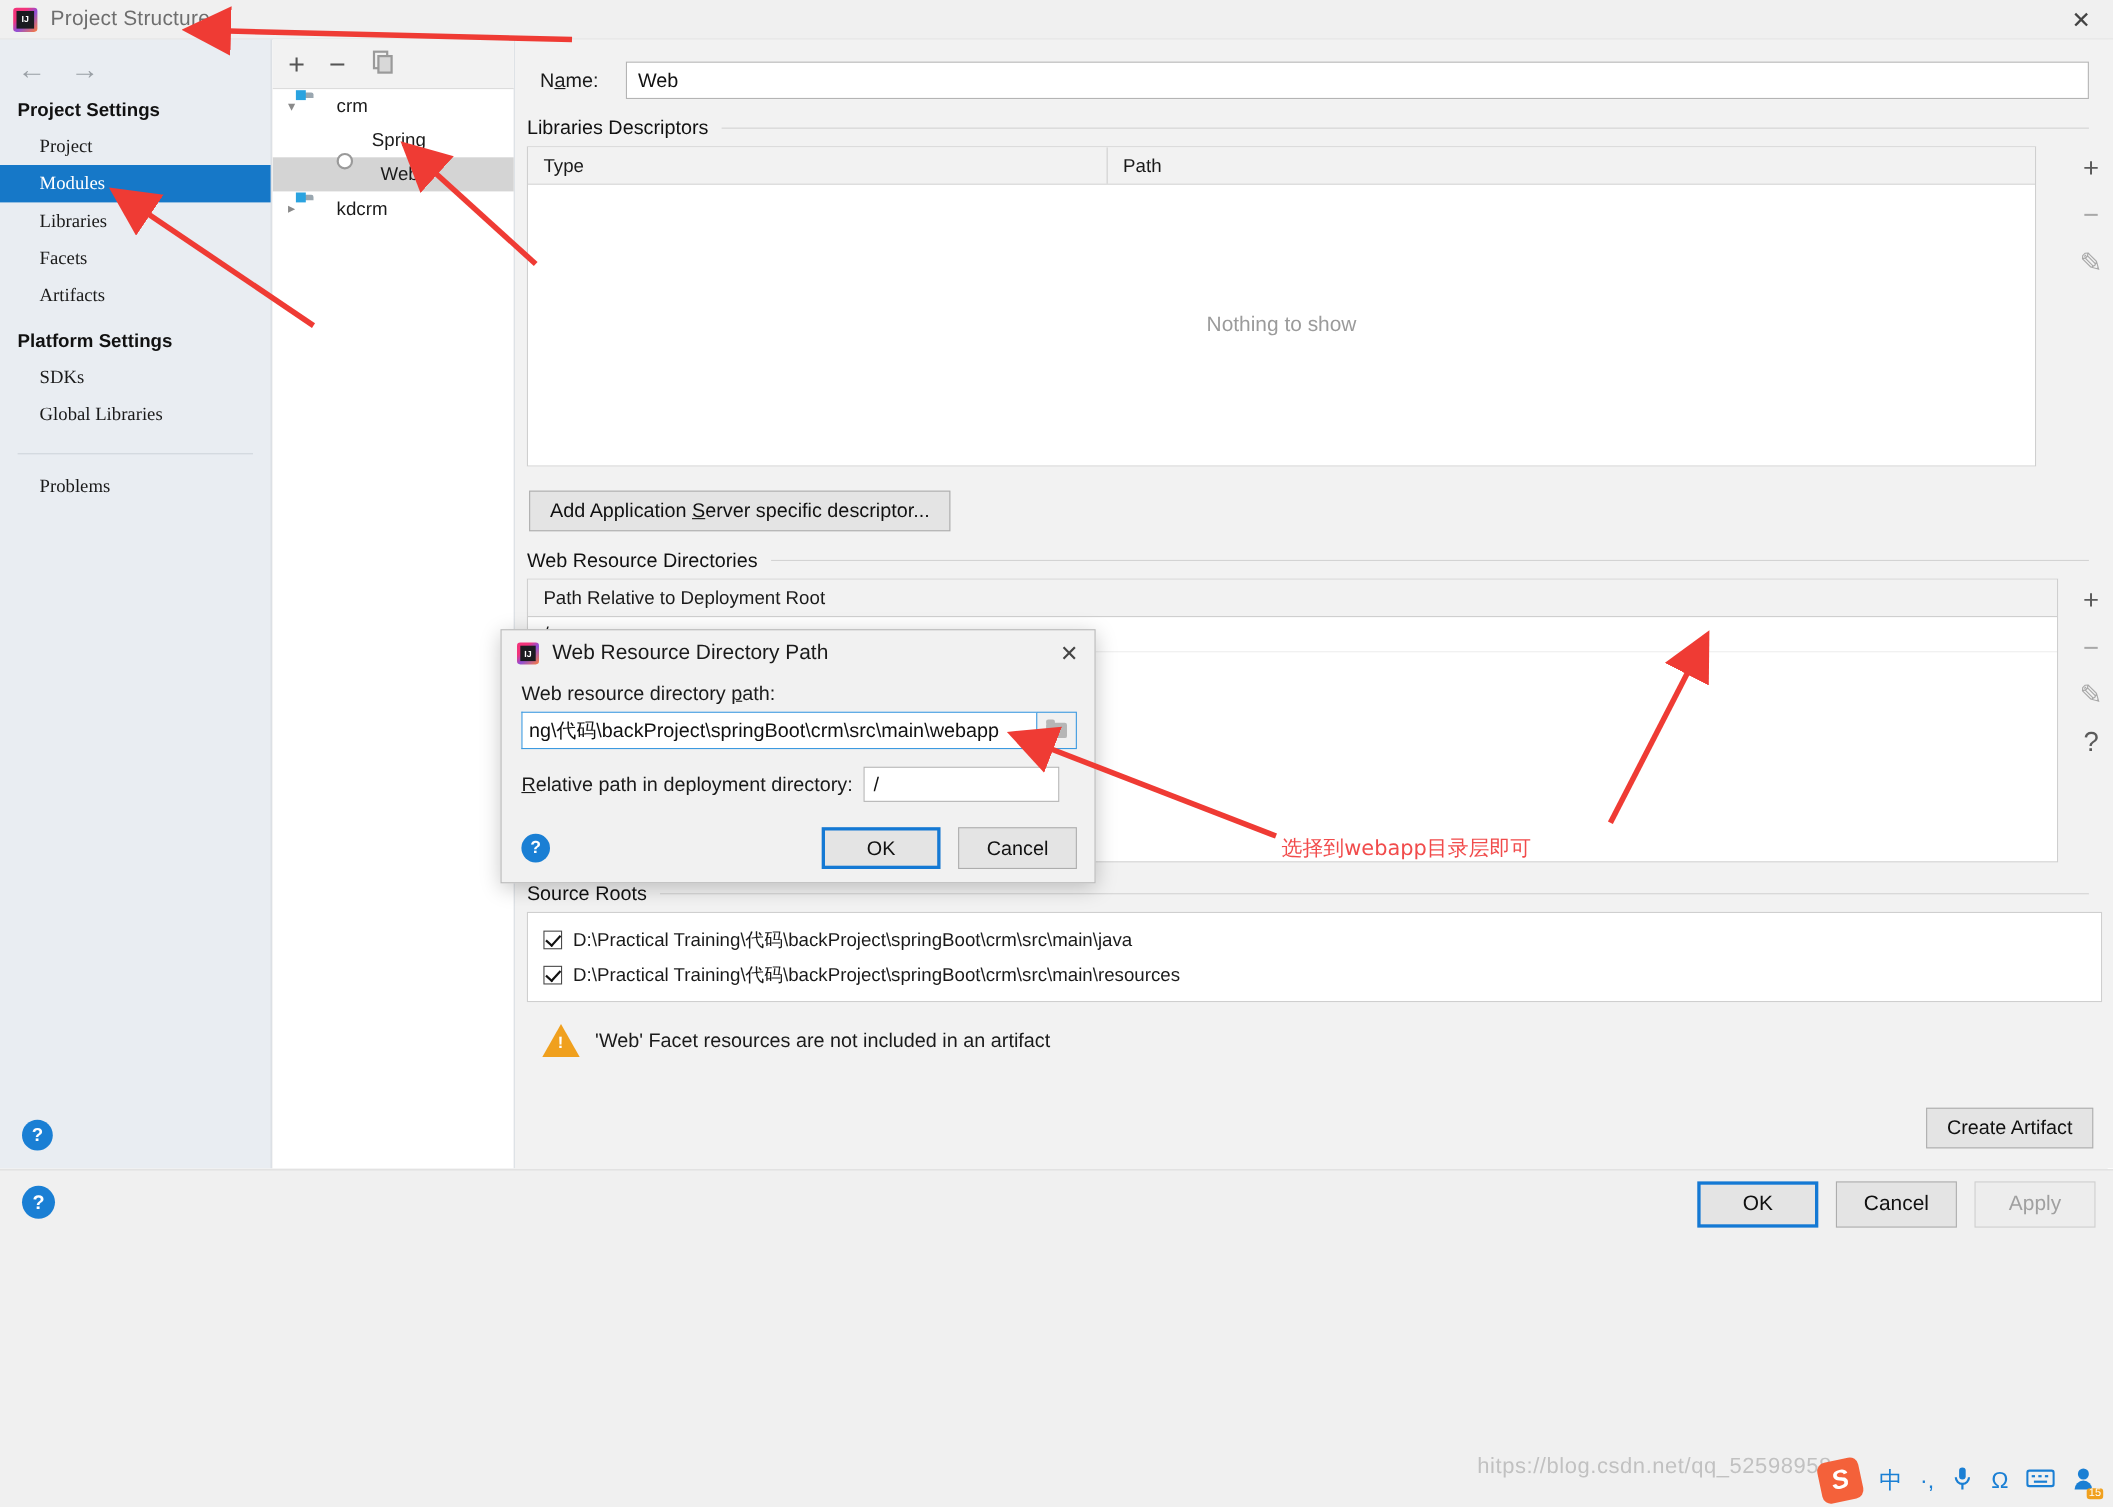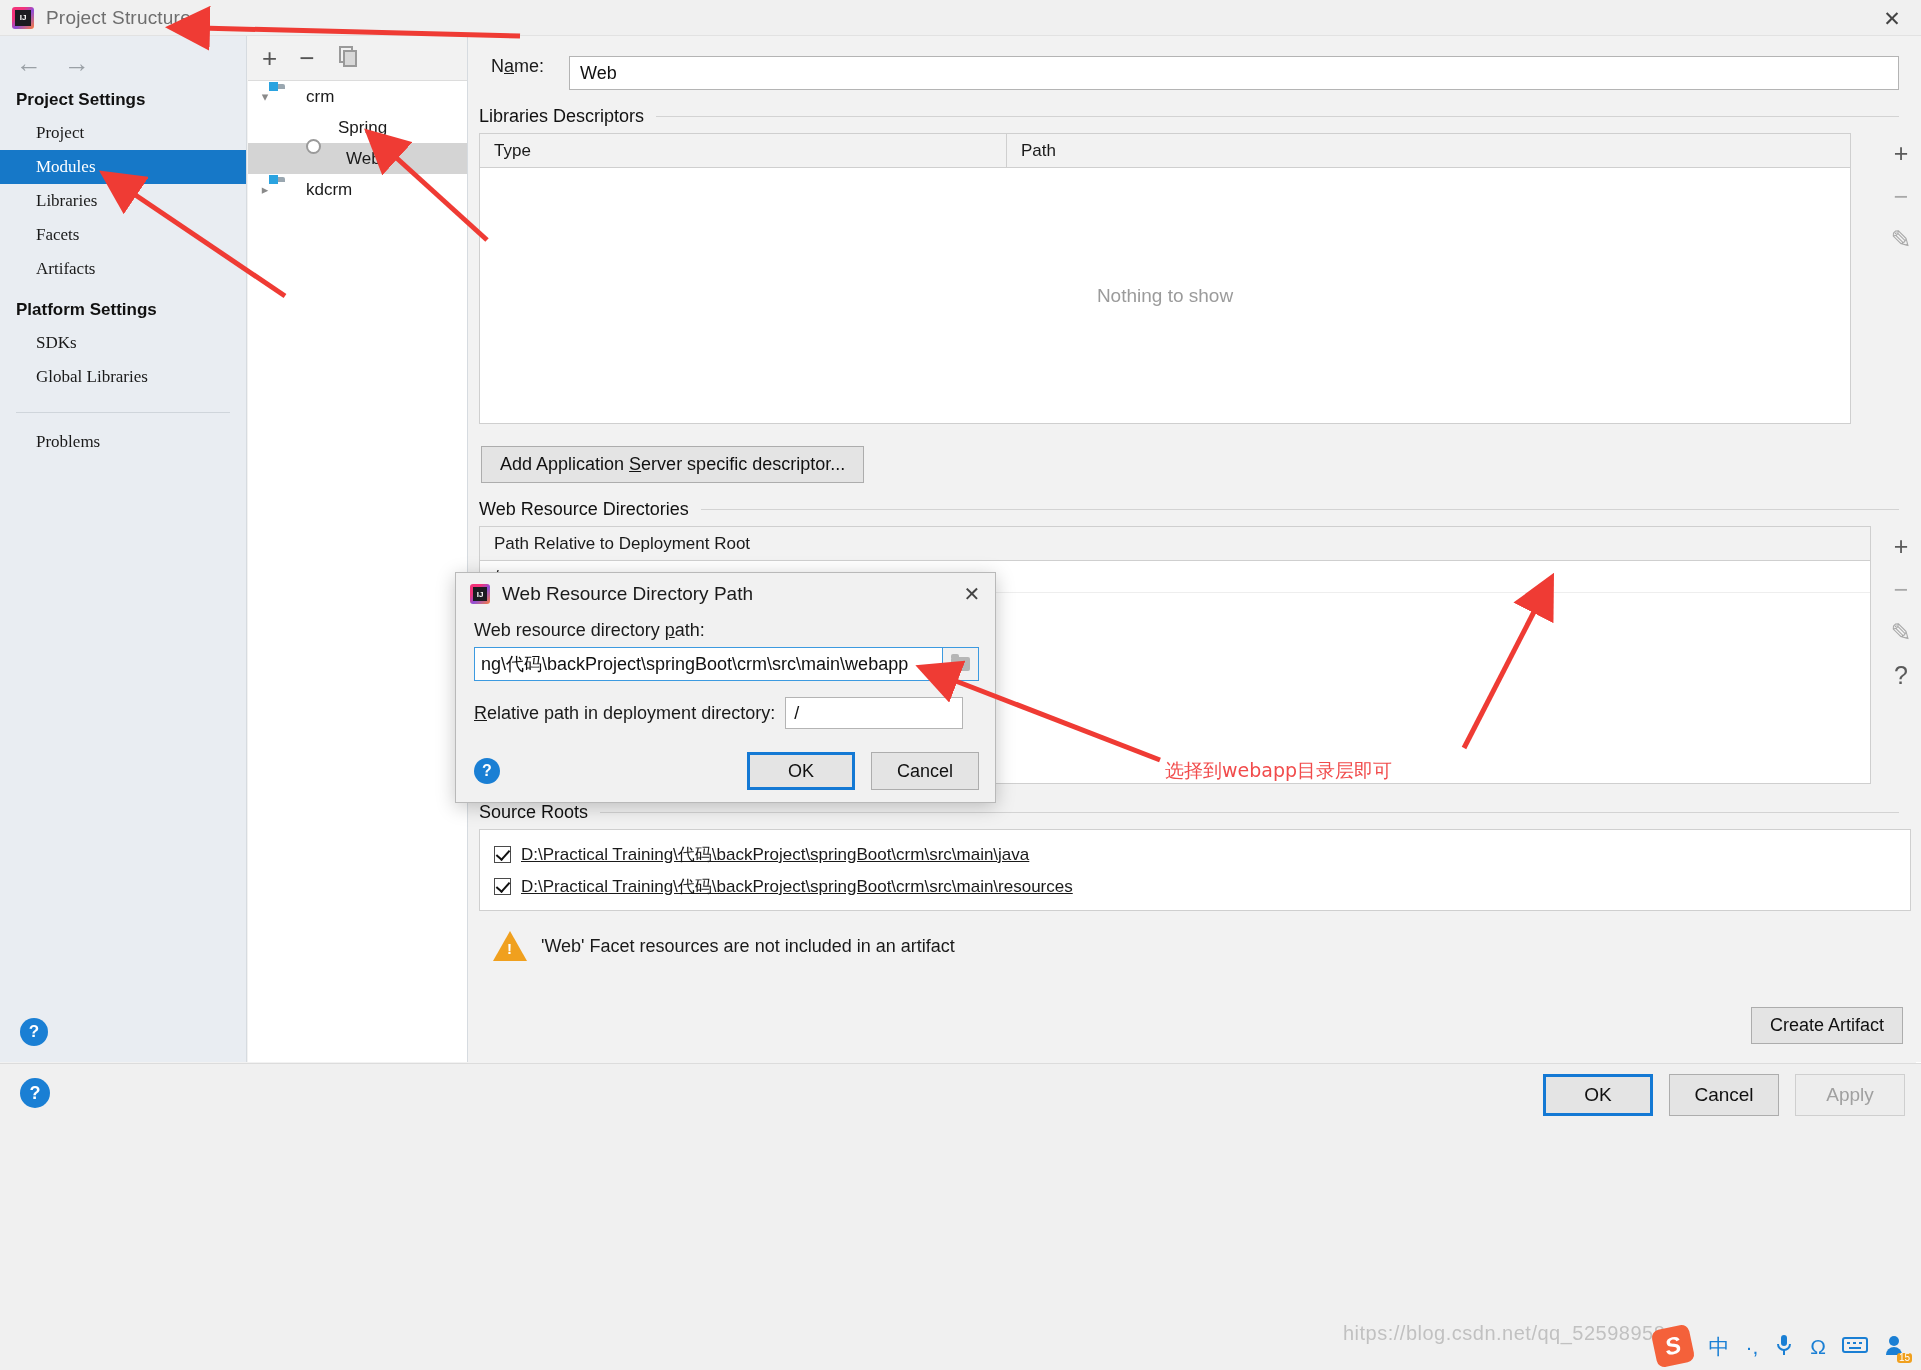--- a/index.html
+++ b/index.html
@@ -123,21 +123,21 @@
     content:""; position:absolute; right:-5px; bottom:-4px; width:11px; height:11px;
     border:2px solid #9a9a9a; border-radius:50%; background:#fff;
   }
 
   
   .detail {
     position: absolute; left: 469px; top: 36px; width: 1452px; height: 1026px;
     background: #f2f2f2;
   }
   .name-row {
-    display: flex; padding: 20px 22px 0 22px;
+    display: flex; align-items: center; padding: 20px 22px 0 22px;
   }
   .name-label { font-size: 18px; width: 78px; }
   .name-label u { text-decoration: underline; }
   .name-input {
     flex: 1; height: 34px; border: 1px solid #b4b4b4; background: #fff;
     font-size: 18px; padding: 0 10px; color: #111;
     font-family: "Liberation Sans", sans-serif;
   }
 
   .section-head {
@@ -184,21 +184,21 @@
     height: 34px; background: #f2f2f2; border-bottom: 1px solid #cfcfcf;
     display: flex; align-items: center; padding-left: 14px; font-size: 17px;
   }
   .paths-row {
     height: 32px; display: flex; align-items: center; padding-left: 14px; font-size: 17px;
     border-bottom: 1px solid #eee;
   }
   .paths-body { height: 222px; }
 
   .roots-box {
-    margin: 0 10px; background: #fff; border: 1px solid #cfcfcf; padding: 8px 0; text-decoration: underline;
+    margin: 0 10px; background: #fff; border: 1px solid #cfcfcf; padding: 8px 0;
   }
   .root-row { display: flex; align-items: center; height: 32px; padding-left: 14px; font-size: 17px; }
   .cbox {
     width: 17px; height: 17px; border: 1px solid #4a4a4a; background: #fff;
     margin-right: 10px; position: relative; flex: 0 0 auto;
   }
   .cbox::after {
     content: ""; position: absolute; left: 4px; top: 0px; width: 6px; height: 11px;
     border: solid #111; border-width: 0 2px 2px 0; transform: rotate(42deg);
   }

